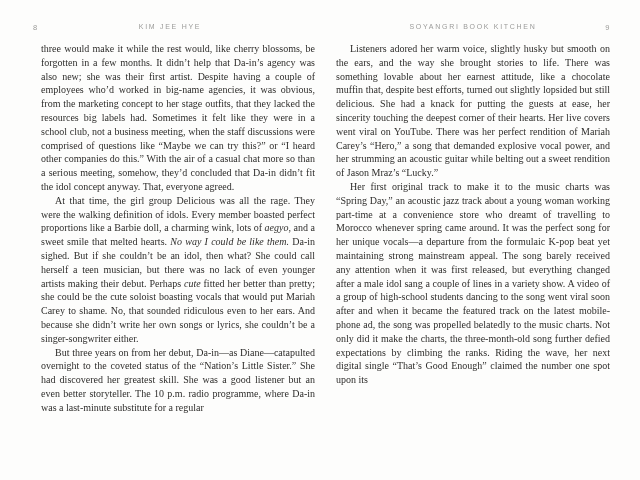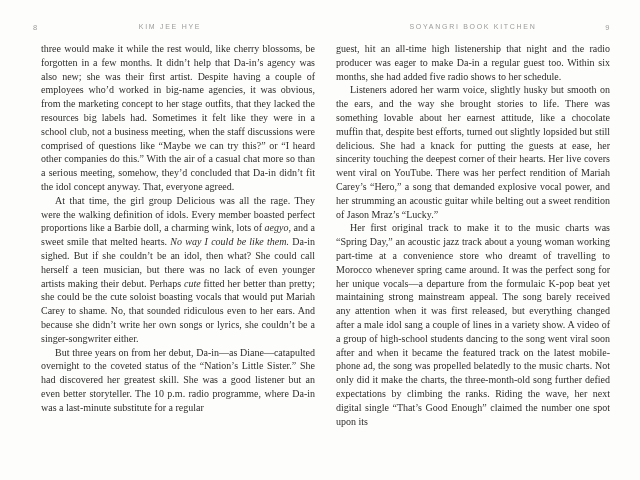--- a/index.html
+++ b/index.html
@@ -93,19 +93,18 @@
         <p class="indent"><span>But three years on from her debut, Da-in—as Diane—catapulted overnight to the coveted status of the “Nation’s Little Sister.” She had discovered her greatest skill. She was a good listener but an even better storyteller. The 10 p.m. radio programme, where Da-in was a last-minute substitute for a regular</span></p>
       </div>
   </div>
 
   <div class="page page-right">
     <div class="page-header">
       <span class="running-head">SOYANGRI BOOK KITCHEN</span>
       <span class="page-number">9</span>
     </div>
     <div class="text-column">
-        <p><span>guest, hit an all-time high listenership that night and the radio producer was eager to make Da-in a regular guest too. Within six months, she had added five radio shows to her schedule.</span></p>
         <p class="indent"><span>Listeners adored her warm voice, slightly husky but smooth on the ears, and the way she brought stories to life. There was something lovable about her earnest attitude, like a chocolate muffin that, despite best efforts, turned out slightly lopsided but still delicious. She had a knack for putting the guests at ease, her sincerity touching the deepest corner of their hearts. Her live covers went viral on YouTube. There was her perfect rendition of Mariah Carey’s “Hero,” a song that demanded explosive vocal power, and her strumming an acoustic guitar while belting out a sweet rendition of Jason Mraz’s “Lucky.”</span></p>
         <p class="indent"><span>Her first original track to make it to the music charts was “Spring Day,” an acoustic jazz track about a young woman working part-time at a convenience store who dreamt of travelling to Morocco whenever spring came around. It was the perfect song for her unique vocals—a departure from the formulaic K-pop beat yet maintaining strong mainstream appeal. The song barely received any attention when it was first released, but everything changed after a male idol sang a couple of lines in a variety show. A video of a group of high-school students dancing to the song went viral soon after and when it became the featured track on the latest mobile-phone ad, the song was propelled belatedly to the music charts. Not only did it make the charts, the three-month-old song further defied expectations by climbing the ranks. Riding the wave, her next digital single “That’s Good Enough” claimed the number one spot upon its</span></p>
       </div>
   </div>
 
 </div>
 
 </body></html>

